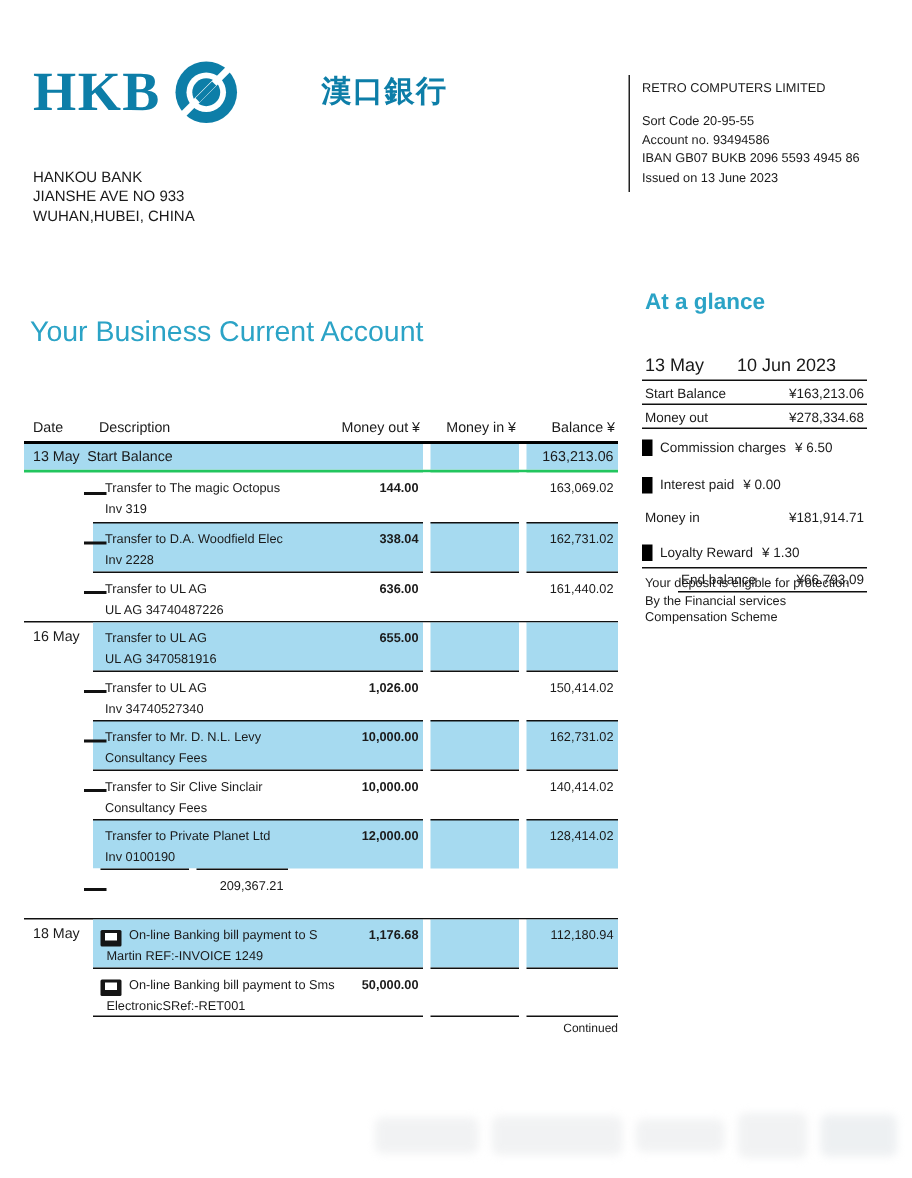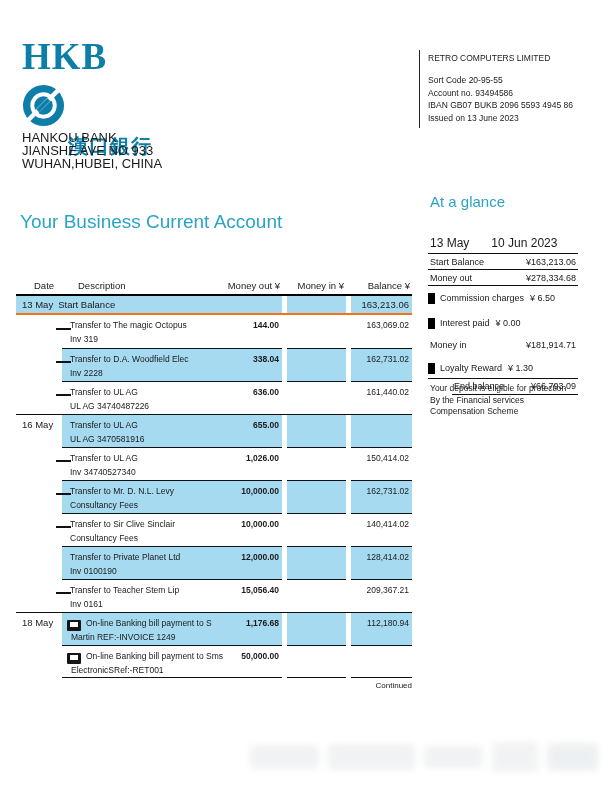--- a/index.html
+++ b/index.html
@@ -8,56 +8,56 @@
     --hl:#a6daf0;
     --ink:#101010;
   }
   *{box-sizing:border-box;margin:0;padding:0;}
   html,body{background:#ffffff;}
   body{
     width:608px;height:785px;position:relative;overflow:hidden;
     font-family:"Liberation Sans",sans-serif;color:#1a1a1a;
   }
   
-  .logo-row{position:absolute;left:22px;top:38px;display:flex;align-items:flex-start;gap:9px;height:46px;flex-direction:column;}
+  .logo-row{position:absolute;left:22px;top:38px;display:flex;align-items:center;gap:9px;height:46px;}
   .hkb{font-family:"Liberation Serif",serif;font-weight:bold;font-size:37px;color:var(--brand);letter-spacing:1px;line-height:1;}
   .logo-cjk{font-size:20px;font-weight:bold;color:var(--brand);letter-spacing:1px;line-height:1;font-family:"Liberation Sans",sans-serif;margin-left:46px;}
-  .bank-address{position:absolute;left:22px;top:131px;font-size:13px;line-height:13px;}
+  .bank-address{position:absolute;left:22px;top:112px;font-size:10px;line-height:13px;}
   .vline{position:absolute;left:419px;top:50px;width:1.2px;height:78px;background:#222;}
   .acct-holder{position:absolute;left:428px;top:53px;font-size:8.5px;}
   .acct-details{position:absolute;left:428px;top:74px;font-size:8.5px;line-height:12.5px;}
   
   .title{position:absolute;left:20px;top:211px;font-size:19px;color:var(--teal);}
   
-  .glance-title{position:absolute;left:430px;top:193px;font-size:15px;color:var(--teal);}
+  .glance-title{position:absolute;left:430px;top:193px;font-size:15px;color:var(--teal);font-weight:bold;}
   .glance{position:absolute;left:428px;top:236px;width:150px;font-size:9px;}
   .glance-dates{display:flex;gap:22px;font-size:12px;padding:0 2px 3px 2px;border-bottom:1.5px solid var(--ink);}
   .g-rows > div{position:relative;}
   .g-row{display:flex;justify-content:space-between;padding:2.5px 2px;}
   .g-row.u{border-bottom:1.4px solid var(--ink);}
   .g-row.thick{border-bottom:1.7px solid var(--ink);margin-left:24px;}
   .g-marker{display:flex;align-items:center;gap:5px;padding:2.5px 0;}
   .g-marker.u{border-bottom:1.4px solid var(--ink);padding-bottom:4px;}
   .g-marker .val{margin-left:1px;}
   .sq{width:7px;height:11px;background:#000;flex:0 0 auto;}
   .g-rows > div:nth-child(3){margin-top:4px;}
   .g-rows > div:nth-child(4){margin-top:9px;}
   .g-rows > div:nth-child(5){margin-top:6px;}
   .g-rows > div:nth-child(6){margin-top:8px;}
   .glance-footer{position:absolute;left:430px;top:383px;font-size:8.5px;line-height:11.5px;}
   
   .table{position:absolute;left:16px;top:278px;width:396px;}
   .t-head{position:relative;height:18px;border-bottom:2.2px solid #000;font-size:9.5px;}
-  .t-head span{position:absolute;top:2px;margin-left:12px;}
+  .t-head span{position:absolute;top:2px;}
   .h-date{left:6px;}
   .h-desc{left:50px;}
   .h-out{right:132px;}
   .h-in{right:68px;}
   .h-bal{right:2px;}
-  .sb-row{position:relative;height:19px;display:flex;border-bottom:2px solid #f97316;font-size:9.5px;justify-content:space-between;}
+  .sb-row{position:relative;height:19px;display:flex;border-bottom:2px solid #22c55e;font-size:9.5px;justify-content:space-between;}
   .sb-main{width:266px;background:var(--hl);line-height:17px;}
   .sb-main .d{margin-left:6px;}
   .sb-main .l{margin-left:5px;}
   .c-gap{width:5px;background:#fff;}
   .sb-in{width:59px;background:var(--hl);}
   .sb-bal{width:61px;background:var(--hl);text-align:right;padding-right:3px;line-height:17px;}
   .t-row{position:relative;height:33px;display:flex;}
   .c-date{width:46px;position:relative;}
   .c-date .dt{position:absolute;left:6px;top:4px;font-size:9.5px;}
   .c-desc{width:220px;position:relative;font-size:8.5px;}
@@ -300,25 +300,20 @@
         <div class="c-gap"></div>
         <div class="c-in"></div>
         <div class="c-gap"></div>
         <div class="c-bal">
           <span class="bv">128,414.02</span>
         </div>
       </div>
       <div class="t-row">
         <div class="c-date"></div>
         <span class="dash"></span>
-        <div class="c-desc">
-          <span class="d1">Transfer to Teacher Stem Lip</span>
-          <span class="d2">Inv 0161</span>
-          <span class="out">15,056.40</span>
-        </div>
         <div class="c-gap"></div>
         <div class="c-in"></div>
         <div class="c-gap"></div>
         <div class="c-bal">
           <span class="bv">209,367.21</span>
         </div>
       </div>
       <div class="t-row hl full">
         <div class="c-date">
           <span class="dt">18 May</span>

